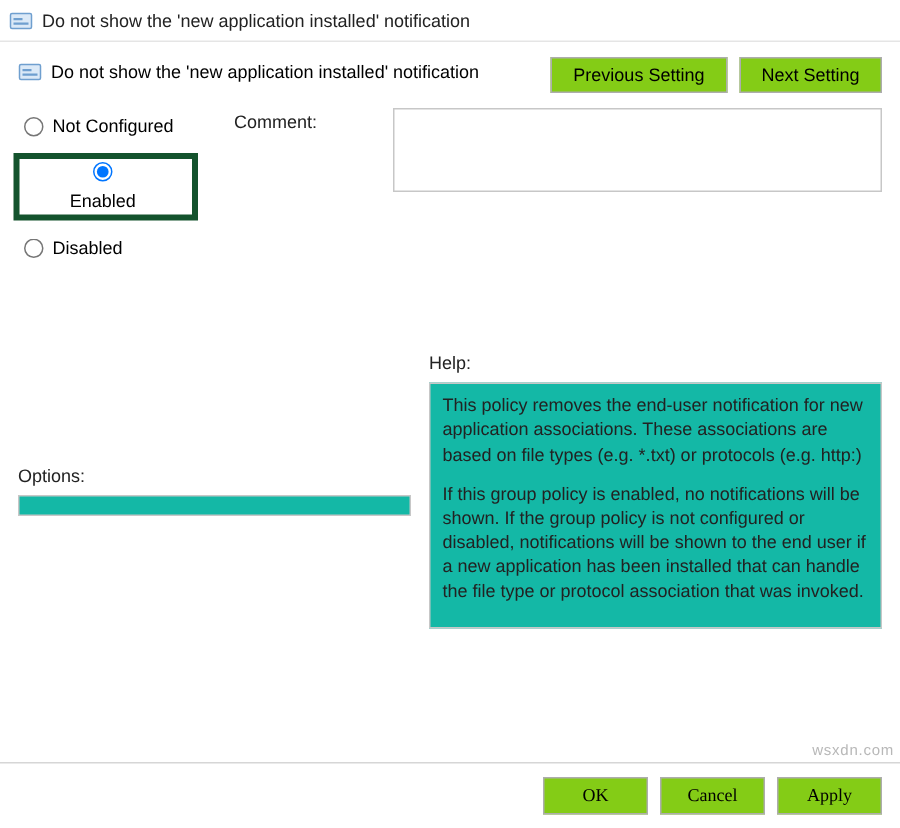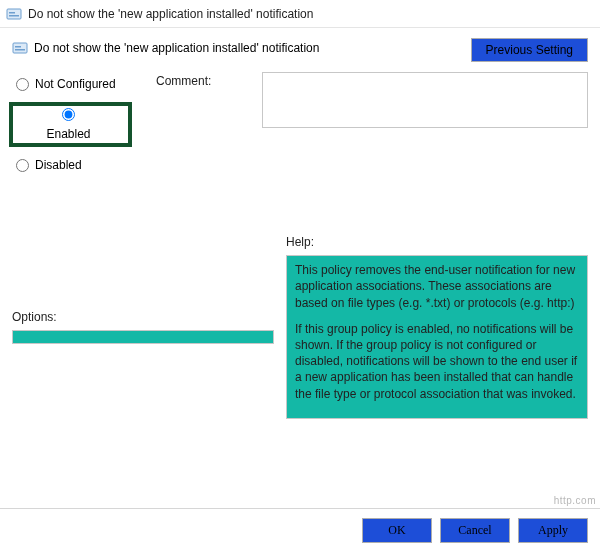--- a/index.html
+++ b/index.html
@@ -34,21 +34,21 @@
     margin-bottom: 10px;
   }
   .policy-title {
     display: flex;
     align-items: center;
     gap: 6px;
     padding-top: 4px;
   }
   .nav-buttons { display: flex; gap: 8px; margin-top: 2px; }
   button.std {
-    background: #1d4ed8;
+    background: #84cc16;
     border: 1px solid #adadad;
     font: inherit;
     padding: 4px 14px;
     min-width: 70px;
     text-align: center;
     cursor: pointer;
   }
   .state-area {
     display: flex;
     align-items: flex-start;
@@ -184,20 +184,21 @@
         <svg viewBox="0 0 16 16" width="16" height="16">
           <rect x="1" y="3" width="14" height="10" rx="1" fill="#dbe9f7" stroke="#6f9fcf"></rect>
           <rect x="3" y="6" width="6" height="1.5" fill="#6f9fcf"></rect>
           <rect x="3" y="9" width="10" height="1.5" fill="#6f9fcf"></rect>
         </svg>
       </span>
       <span>Do not show the 'new application installed' notification</span>
     </div>
     <div class="nav-buttons">
       <button class="std">Previous Setting</button>
+      <button class="std">Next Setting</button>
     </div>
   </div>
 
   <div class="state-area">
     <div class="radios">
       <label class="radio-item">
         <input type="radio" name="state" style="">
         <span>Not Configured</span>
       </label>
       <label class="radio-item highlight">
@@ -226,19 +227,19 @@
       <div class="section-label">Help:</div>
       <div class="panel">
         <p>This policy removes the end-user notification for new application associations. These associations are based on file types (e.g. *.txt) or protocols (e.g. http:)</p>
         <p>If this group policy is enabled, no notifications will be shown. If the group policy is not configured or disabled, notifications will be shown to the end user if a new application has been installed that can handle the file type or protocol association that was invoked.</p>
       </div>
     </div>
   </div>
 
 </div>
 
-<div class="watermark">http.com</div>
+<div class="watermark">wsxdn.com</div>
 
 <div class="bottom-bar">
   <button class="std">OK</button>
   <button class="std">Cancel</button>
   <button class="std">Apply</button>
 </div>
 
 </body></html>

